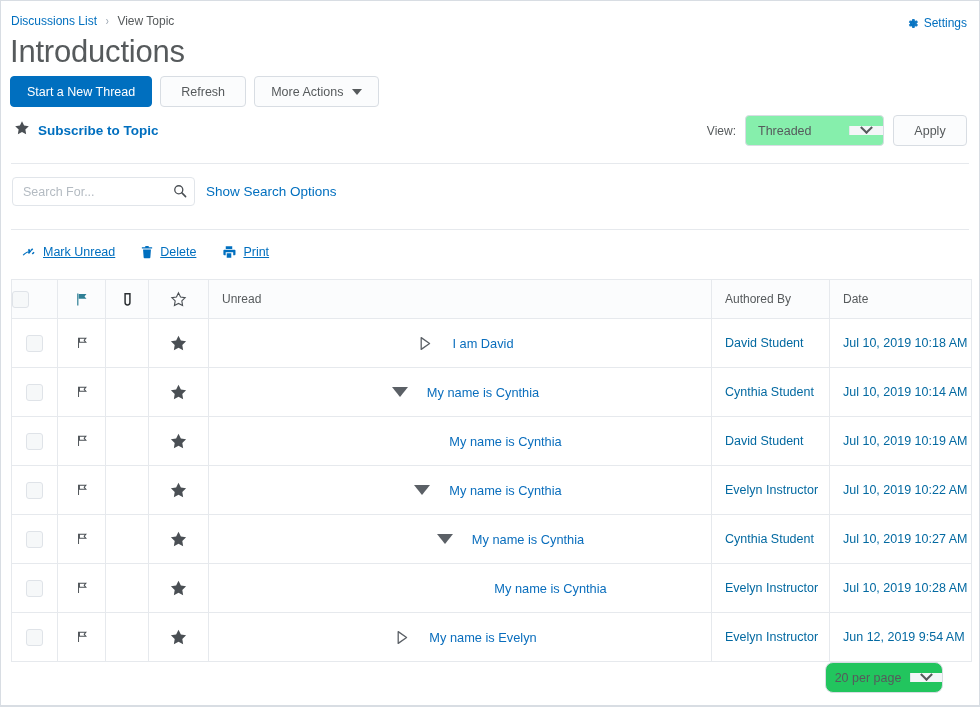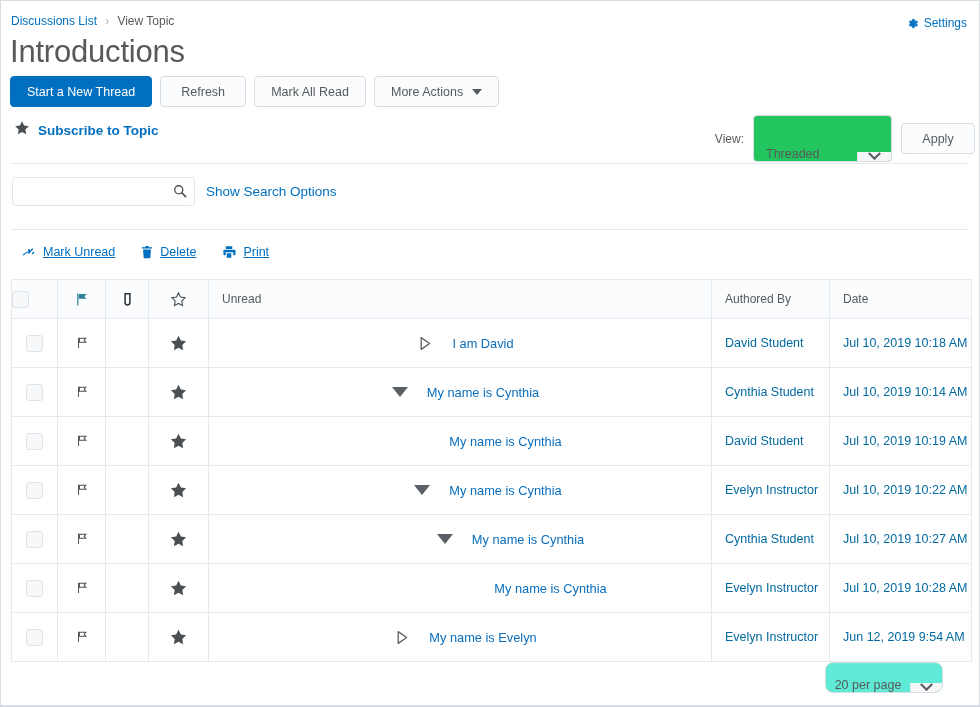--- a/index.html
+++ b/index.html
@@ -81,29 +81,29 @@
     position: absolute; left: 13px; top: 119px;
     display: flex; align-items: center; gap: 8px;
     cursor: pointer;
   }
   .subscribe-label {
     font-size: 13.5px; font-weight: bold; color: #006fbf;
   }
 
   
   .viewbar {
-    position: absolute; right: 4px; top: 114px;
+    position: absolute; right: 12px; top: 114px;
     display: flex; align-items: center; gap: 9px;
   }
   .view-label { font-size: 12px; color: #565a5c; }
   .select {
-    display: flex; align-items: flex-end;
-    height: 47px; width: 139px;
+    display: flex; align-items: center;
+    height: 31px; width: 139px;
     border: 1px solid #d8dde3; border-radius: 4px;
-    background: #22c55e; overflow: hidden; cursor: pointer;
+    background: #86efac; overflow: hidden; cursor: pointer;
   }
   .select-value {
     flex: 1; display: flex; align-items: center;
     padding-left: 12px; font-size: 12.5px; color: #565a5c;
   }
   .select-arrow {
     width: 34px; background: #f4f6f8;
     border-left: 1px solid #e3e7eb;
     display: flex; align-items: center; justify-content: center;
   }
@@ -229,24 +229,24 @@
     white-space: nowrap;
   }
   .author-txt, .date-txt {
     font-size: 12.5px; color: #0369a1; padding-left: 13px;
     display: block;
   }
 
   
   .perpage {
     position: absolute; right: 36px; top: 661px;
-    display: flex; align-items: flex-end;
+    display: flex; align-items: center;
     height: 31px; width: 118px;
     border: 1px solid #d8dde3; border-radius: 8px;
-    background: #5eead4; overflow: hidden; cursor: pointer;
+    background: #22c55e; overflow: hidden; cursor: pointer;
   }
   .perpage .select-value { justify-content: center; padding-left: 0; }
   .perpage .select-arrow { width: 32px; }
 
   .bottom-rule {
     position: absolute; left: 0; right: 0; bottom: 0;
     height: 1px; background: #d8dde3;
   }
 </style>
 </head>
@@ -268,21 +268,20 @@
       </svg>
     </span>
     <span>Settings</span>
   </div>
 
   <h1 class="page-title">Introductions</h1>
 
   <div class="actionbar">
     <div class="btn btn-primary">Start a New Thread</div>
     <div class="btn btn-default btn-refresh">Refresh</div>
-    <div class="btn btn-default btn-markall">Mark All Read</div>
     <div class="btn btn-default btn-more">
       <span>More Actions</span>
       <span class="caret"></span>
     </div>
   </div>
 
   <div class="subscribe">
     <span>
       <svg width="16" height="16" viewBox="0 0 20 20" aria-hidden="true">
         <path fill="#4a4f54" d="M10 1.5l2.6 5.3 5.9.9-4.3 4.2 1 5.9-5.2-2.8-5.2 2.8 1-5.9L1.5 7.7l5.9-.9z"></path>
@@ -299,20 +298,21 @@
         <span class="chev"></span>
       </span>
     </div>
     <div class="btn btn-default btn-apply">Apply</div>
   </div>
 
   <div class="divider"></div>
 
   <div class="searchrow">
     <div class="search-box">
+      <input type="text" placeholder="Search For..." style="">
       <button class="search-btn">
         <span>
           <svg width="14" height="14" viewBox="0 0 16 16" aria-hidden="true">
             <circle cx="6.6" cy="6.6" r="4.6" fill="none" stroke="#4a4f54" stroke-width="1.5"></circle>
             <line x1="10.2" y1="10.2" x2="14.4" y2="14.4" stroke="#4a4f54" stroke-width="1.8" stroke-linecap="round"></line>
           </svg>
         </span>
       </button>
     </div>
     <span class="show-search">Show Search Options</span>

